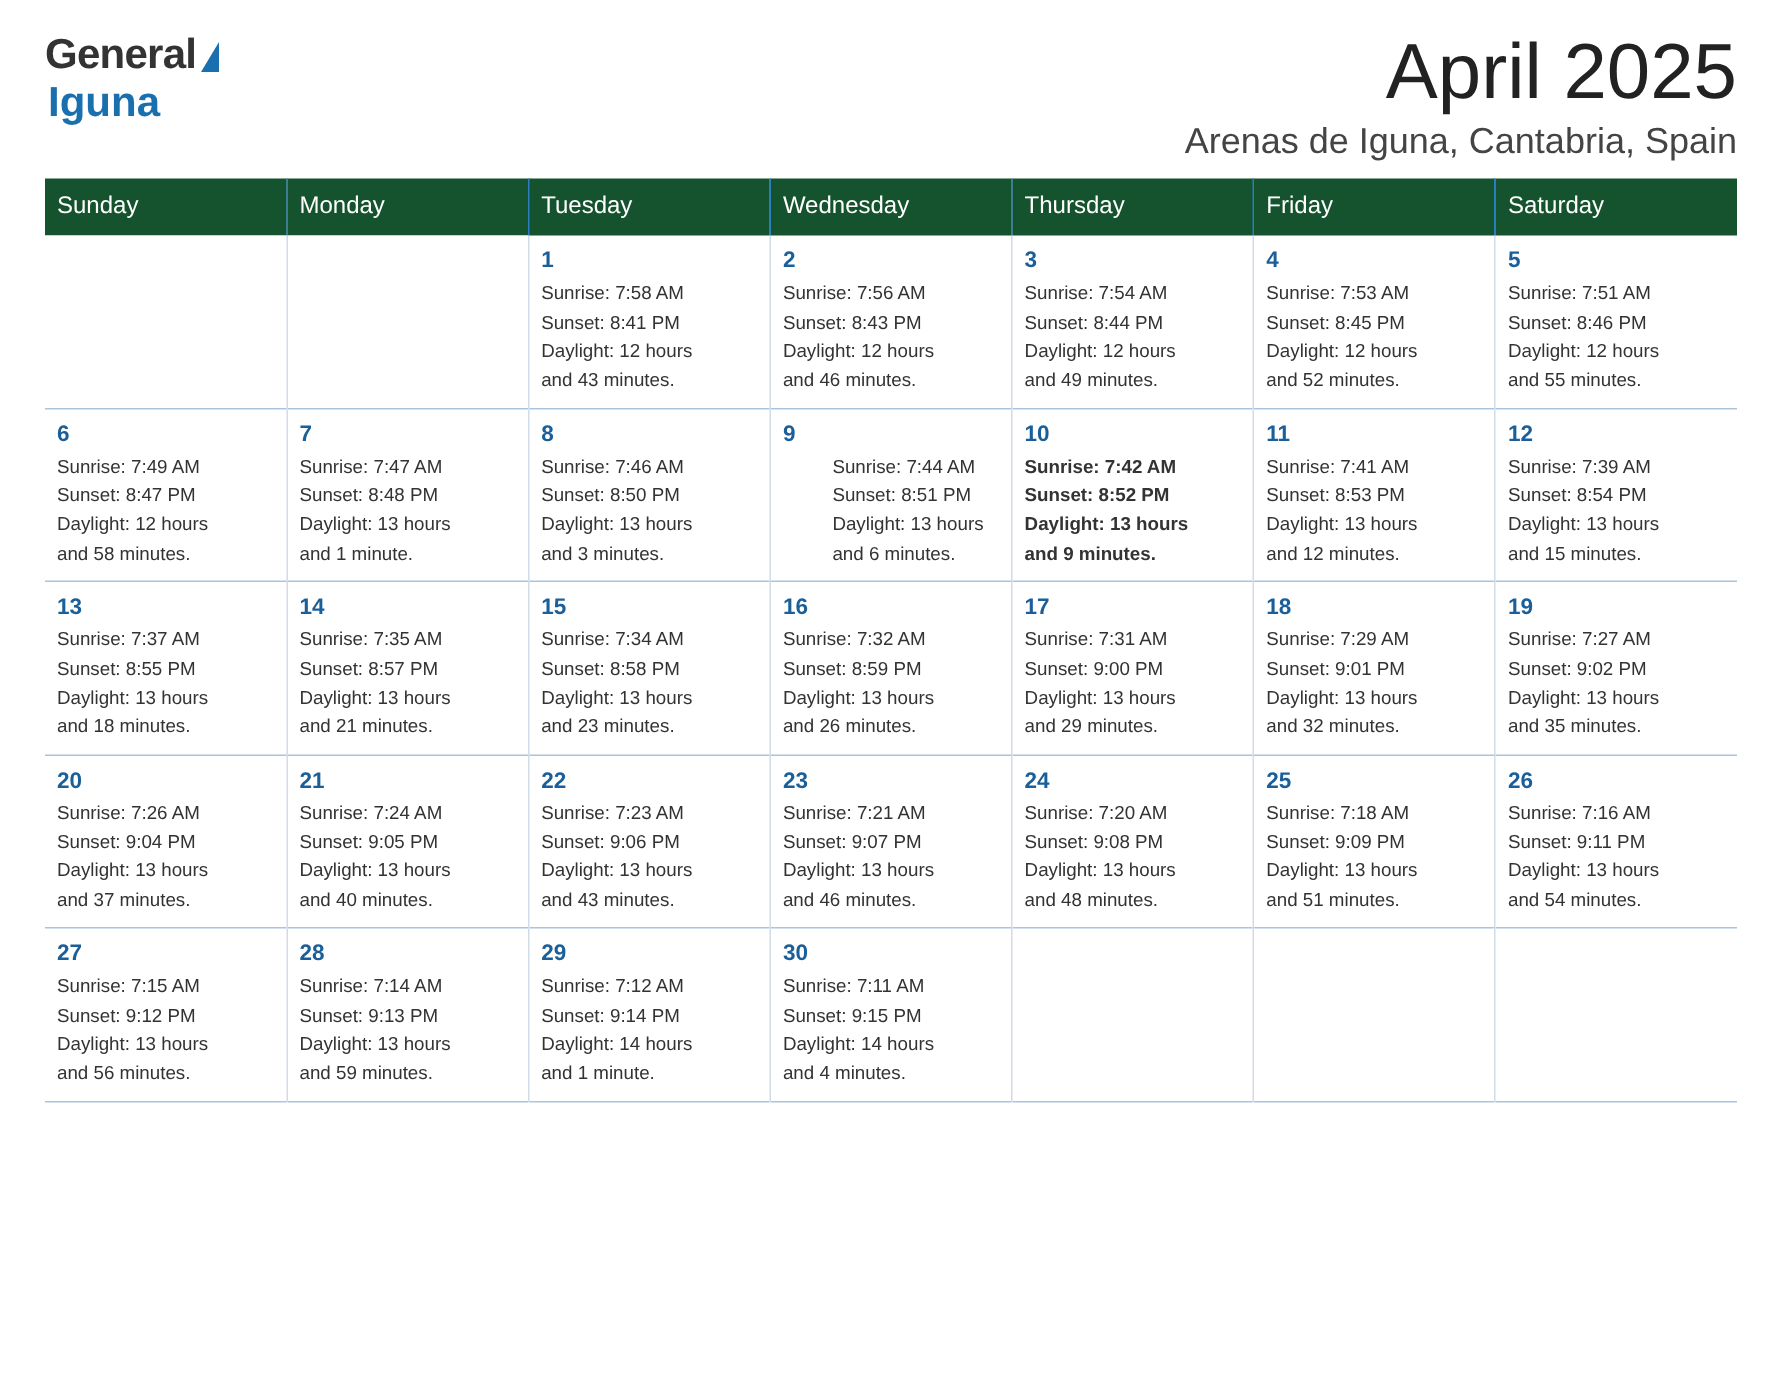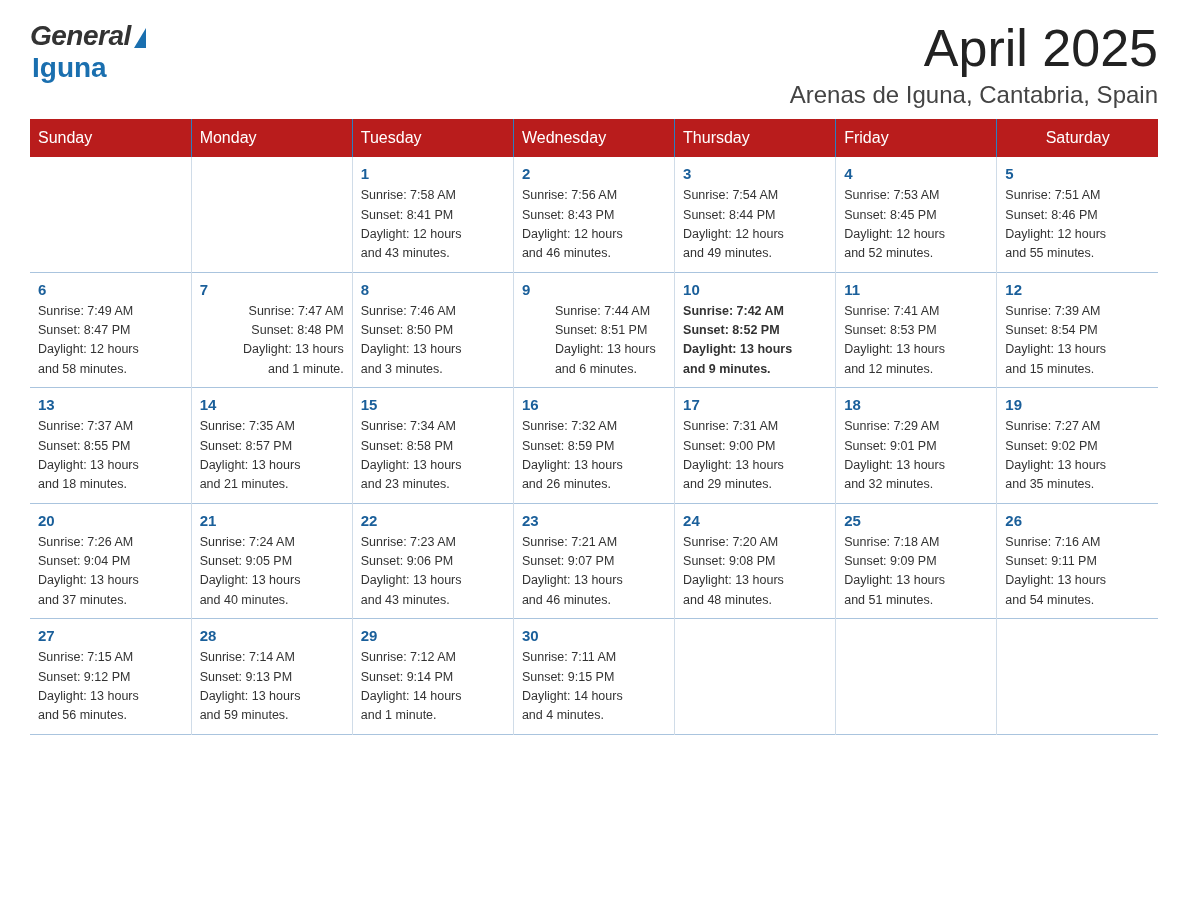--- a/index.html
+++ b/index.html
@@ -24,21 +24,20 @@
     }
     .logo-top {
       display: flex;
       align-items: center;
     }
     .logo-general {
       font-size: 28px;
       font-weight: bold;
       color: #333;
       letter-spacing: -0.5px;
-      font-style: italic;
     }
     .logo-triangle {
       width: 0;
       height: 0;
       border-left: 12px solid transparent;
       border-right: 0px solid transparent;
       border-bottom: 20px solid #1a6faf;
       margin-left: 3px;
       margin-top: 4px;
     }
@@ -61,33 +60,32 @@
       font-size: 24px;
       color: #444;
       margin-top: 4px;
     }
     table {
       width: 100%;
       border-collapse: collapse;
       margin-top: 8px;
     }
     thead tr {
-      background-color: #b91c1c;
+      background-color: #14532d;
       color: #fff;
     }
     thead th {
       padding: 10px 8px;
       text-align: left;
       font-size: 16px;
       font-weight: normal;
       border-right: 1px solid #2a7fc0;
     }
     thead th:last-child {
       border-right: none;
-      text-align: center;
     }
     tbody tr {
       border-bottom: 1px solid #aac4de;
     }
     tbody td {
       vertical-align: top;
       padding: 8px 8px;
       font-size: 13.5px;
       color: #222;
       border-right: 1px solid #d0dce8;
@@ -184,21 +182,21 @@
       <tr>
         <td>
           <div class="day-number">6</div>
           <div class="day-info" style="white-space: pre-line;">Sunrise: 7:49 AM
 Sunset: 8:47 PM
 Daylight: 12 hours
 and 58 minutes.</div>
         </td>
         <td>
           <div class="day-number">7</div>
-          <div class="day-info" style="white-space: pre-line; text-align: right;">Sunrise: 7:47 AM
+          <div class="day-info" style="white-space: pre-line;">Sunrise: 7:47 AM
 Sunset: 8:48 PM
 Daylight: 13 hours
 and 1 minute.</div>
         </td>
         <td>
           <div class="day-number">8</div>
           <div class="day-info" style="white-space: pre-line;">Sunrise: 7:46 AM
 Sunset: 8:50 PM
 Daylight: 13 hours
 and 3 minutes.</div>

